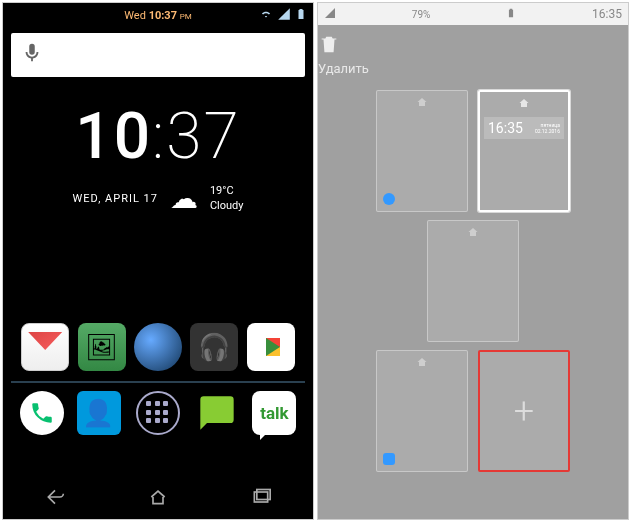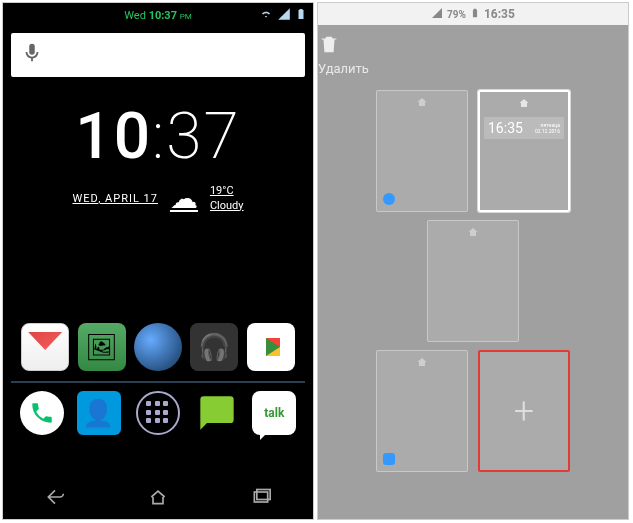--- a/index.html
+++ b/index.html
@@ -2,30 +2,30 @@
 <html><head>
 <meta charset="utf-8">
 <style>
   * { margin: 0; padding: 0; box-sizing: border-box; }
   body { background: #fff; width: 633px; height: 523px; font-family: Roboto, Arial, sans-serif; position: relative; }
   .container { display: flex; gap: 3px; padding: 2px; }
   .phone { width: 312px; height: 518px; border: 1px solid #ccc; position: relative; overflow: hidden; }
 
   
   .phone-left { background: #000; }
-  .status-bar-l { height: 24px; background: #000; color: #22c55e; display: flex; align-items: center; justify-content: flex-end; padding: 0 6px; font-size: 12px; gap: 4px; text-align: center; }
+  .status-bar-l { height: 24px; background: #000; color: #fdba74; display: flex; align-items: center; justify-content: flex-end; padding: 0 6px; font-size: 12px; gap: 4px; text-align: center; }
   .status-bar-l .center { position: absolute; left: 50%; transform: translateX(-50%); font-size: 11px; }
   .search-bar { margin: 6px 8px; height: 44px; background: #fff; border-radius: 2px; display: flex; align-items: center; padding: 0 10px; justify-content: space-between; }
   .google-logo { font-family: Georgia, serif; font-size: 22px; color: #555; }
   .mic-icon svg { width: 22px; height: 22px; }
   .clock-widget { text-align: center; color: #fff; margin-top: 20px; }
   .clock-time { font-size: 64px; font-weight: 200; letter-spacing: 2px; display: flex; justify-content: center; align-items: center; margin-top: 22px; }
   .clock-time .h { font-weight: 500; }
   .clock-time .m { font-weight: 200; }
-  .weather-row { display: flex; align-items: center; justify-content: center; gap: 12px; margin-top: 8px; font-size: 11px; text-decoration: underline; }
+  .weather-row { display: flex; align-items: center; justify-content: center; gap: 12px; margin-top: 8px; font-size: 11px; }
   .weather-date { letter-spacing: 1px; }
   .weather-icon { font-size: 28px; }
   .weather-info { text-align: left; font-size: 11px; line-height: 1.3; }
   .app-row { display: flex; justify-content: space-around; align-items: center; padding: 0 14px; margin-top: 108px; }
   .app-icon { width: 48px; height: 48px; border-radius: 8px; display: flex; align-items: center; justify-content: center; font-size: 26px; }
   .divider-l { height: 2px; background: #2a4050; margin: 10px 8px 6px; }
   .dock-row { display: flex; justify-content: space-around; align-items: center; padding: 0 10px; }
   .dock-icon { width: 48px; height: 48px; display: flex; align-items: center; justify-content: center; }
   .nav-bar-l { position: absolute; bottom: 0; left: 0; right: 0; height: 40px; background: #000; display: flex; justify-content: space-around; align-items: center; }
 
@@ -36,26 +36,26 @@
   .browser { background: radial-gradient(circle at 35% 35%, #6af, #135); border-radius:50%; }
   .music { background: #333; color:#f90; }
   .play { background:#fff; }
   .play-tri { width:0;height:0;border-left:14px solid #388e3c;border-top:9px solid #f44336;border-bottom:9px solid #fbc02d;transform:translateX(2px); }
 
   .phone-ic { background:#fff; border-radius:50%; color:#0c8; width:44px;height:44px; }
   .contacts-ic { background:#09d; color:#fff; border-radius:6px; width:44px;height:44px; font-size:26px;}
   .apps-ic { width:44px;height:44px;border:2px solid #aac;border-radius:50%; display:grid;grid-template-columns:repeat(3,1fr);gap:2px;padding:8px;}
   .apps-ic span{background:#aac;width:5px;height:5px;border-radius:1px;}
   .sms-ic { color:#8c3; width:44px;height:44px; font-size:40px;}
-  .talk-ic { background:#fff;border-radius:8px;color:#393;font-weight:bold;font-size:12px;width:44px;height:44px;position:relative;}
+  .talk-ic { background:#fff;border-radius:8px;color:#393;font-weight:bold;font-size:17px;width:44px;height:44px;position:relative;}
   .talk-ic::after{content:'';position:absolute;bottom:-5px;left:8px;width:0;height:0;border-top:8px solid #fff;border-right:8px solid transparent;}
 
   
   .phone-right { background: #a0a0a0; }
-  .status-bar-r { height: 22px; background: #f2f2f2; display: flex; justify-content: center; align-items: center; padding: 0 6px; font-size: 12px; color: #888; gap: 4px; font-weight: bold;}
+  .status-bar-r { height: 22px; background: #f2f2f2; display: flex; justify-content: space-between; align-items: center; padding: 0 6px; font-size: 12px; color: #888; gap: 4px;}
   .delete-zone { text-align: left; color: #e8e8e8; padding: 8px 0 14px; }
   .delete-zone svg { width: 22px; height: 22px; }
   .delete-label { font-size: 13px; margin-top: 2px; }
   .screens-area { position: relative; height: 430px; }
   .mini { position: absolute; width: 92px; height: 122px; background: rgba(255,255,255,0.12); border: 1px solid rgba(255,255,255,0.35); border-radius: 2px; }
   .mini.selected { border: 2px solid #fff; box-shadow: 0 0 0 1px rgba(255,255,255,0.6); }
   .mini.add { border: 2px solid #e53935; }
   .mini-home { text-align: center; padding-top: 2px; }
   .mini-home svg { width: 14px; height: 12px; opacity: 0.7; }
   .mini-clock { background: rgba(255,255,255,0.2); margin: 4px 4px; padding: 3px 4px; display: flex; justify-content: space-between; align-items: center; color: #fff; font-size: 14px; }

